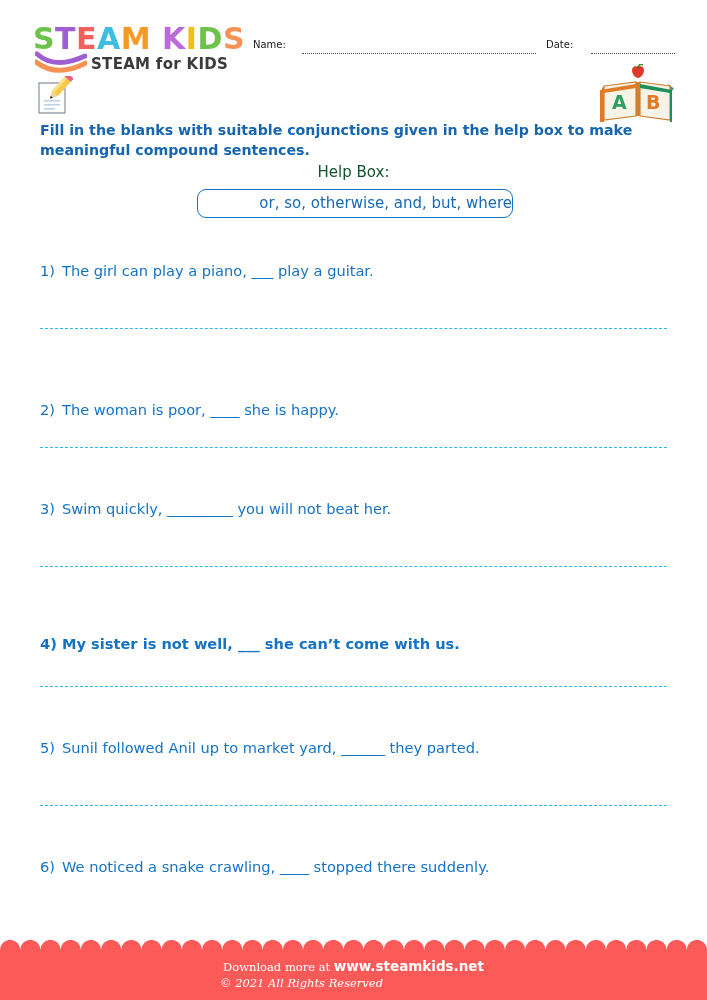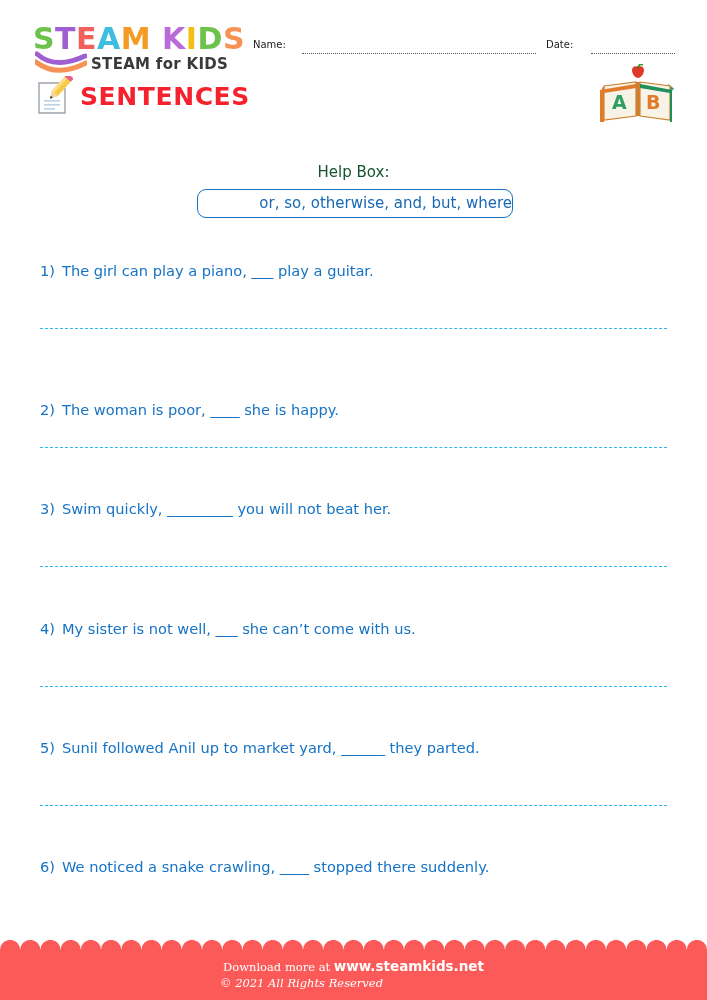--- a/index.html
+++ b/index.html
@@ -226,21 +226,20 @@
       <rect x="11" y="28" width="16" height="1.6" fill="#bcd3e8"></rect>
       <rect x="11" y="32" width="11" height="1.6" fill="#bcd3e8"></rect>
       <g transform="rotate(42 22 18)">
         <rect x="17.5" y="-2" width="8" height="20" fill="#f7c948"></rect>
         <rect x="17.5" y="-2" width="3" height="20" fill="#fbe08a"></rect>
         <rect x="17.5" y="-6" width="8" height="4.5" fill="#e85f8a"></rect>
         <polygon points="17.5,18 25.5,18 21.5,25" fill="#f2d3a0"></polygon>
         <polygon points="20,22.2 23,22.2 21.5,25" fill="#333"></polygon>
       </g>
     </svg>
-    <div id="doc-title">SENTENCES</div>
 
     <svg id="book-icon" viewBox="0 0 80 66">
 
       <path d="M34 6 C34 2 39 1 40 4 C41 1 46 2 46 6 C46 11 42 14 40 14 C38 14 34 11 34 6 Z" fill="#e0392b"></path>
       <path d="M40 4 L42 0 L45 1" stroke="#3a9b35" stroke-width="1.8" fill="none"></path>
       <rect x="39.3" y="2" width="1.4" height="3" fill="#7a4b22"></rect>
 
       <g transform="rotate(38 60 40)">
         <rect x="56" y="18" width="7" height="30" fill="#3f9a6a"></rect>
         <rect x="56" y="18" width="2.5" height="30" fill="#62c08e"></rect>
@@ -255,20 +254,21 @@
       <path d="M4 24 L6 22 L6 56 L4 58 Z" fill="#e07b2a"></path>
       <path d="M2 26 L38 20 L38 24 L6 29 L6 58 L2 58 Z" fill="#e07b2a"></path>
       <path d="M74 26 L42 20 L42 24 L72 29 L72 58 L74 58 Z" fill="#1f8f5b"></path>
       <path d="M38 18 L42 18 L42 52 L38 52 Z" fill="#cf7f2e"></path>
 
       <text x="14" y="45" font-family="DejaVu Sans, sans-serif" font-size="19" font-weight="bold" fill="#2f9e63">A</text>
       <text x="48" y="45" font-family="DejaVu Sans, sans-serif" font-size="19" font-weight="bold" fill="#e07b2a">B</text>
     </svg>
   </div>
 
+  <div id="instructions">Fill in the blanks with suitable conjunctions given in the help box to make meaningful compound sentences.</div>
 
   <div id="helpbox-label">Help Box:</div>
   <div id="helpbox">
     <span>or, so, otherwise, and, but, where</span>
   </div>
 
   <div class="question" style="top:262px;">
     <span class="q-num">1)</span><span>The girl can play a piano, ___ play a guitar.</span>
   </div>
   <div class="answer-line" style="top:328px;"></div>
@@ -276,21 +276,21 @@
   <div class="question" style="top:401px;">
     <span class="q-num">2)</span><span>The woman is poor, ____ she is happy.</span>
   </div>
   <div class="answer-line" style="top:447px;"></div>
 
   <div class="question" style="top:500px;">
     <span class="q-num">3)</span><span>Swim quickly, _________ you will not beat her.</span>
   </div>
   <div class="answer-line" style="top:566px;"></div>
 
-  <div class="question" style="top:620px;">
+  <div class="question" style="top:635px;font-weight:bold;">
     <span class="q-num">4)</span><span>My sister is not well, ___ she can’t come with us.</span>
   </div>
   <div class="answer-line" style="top:686px;"></div>
 
   <div class="question" style="top:739px;">
     <span class="q-num">5)</span><span>Sunil followed Anil up to market yard, ______ they parted.</span>
   </div>
   <div class="answer-line" style="top:805px;"></div>
 
   <div class="question" style="top:858px;">

